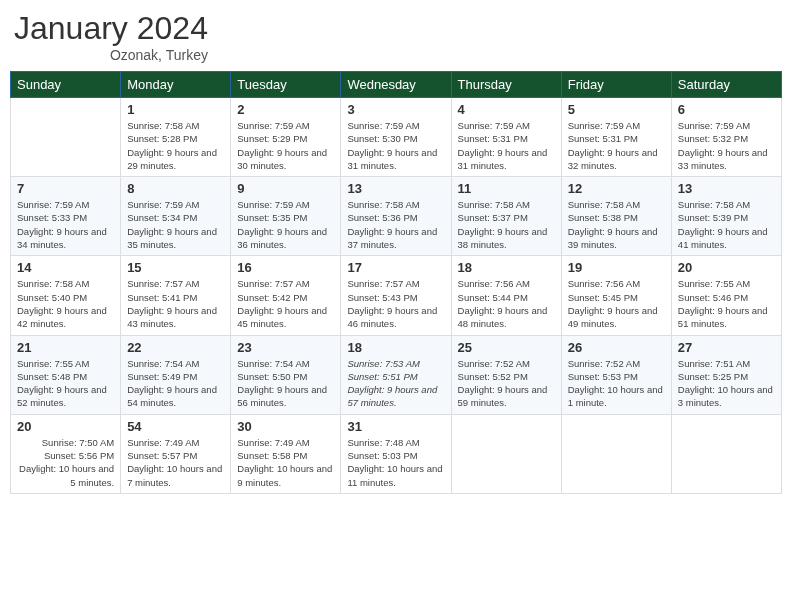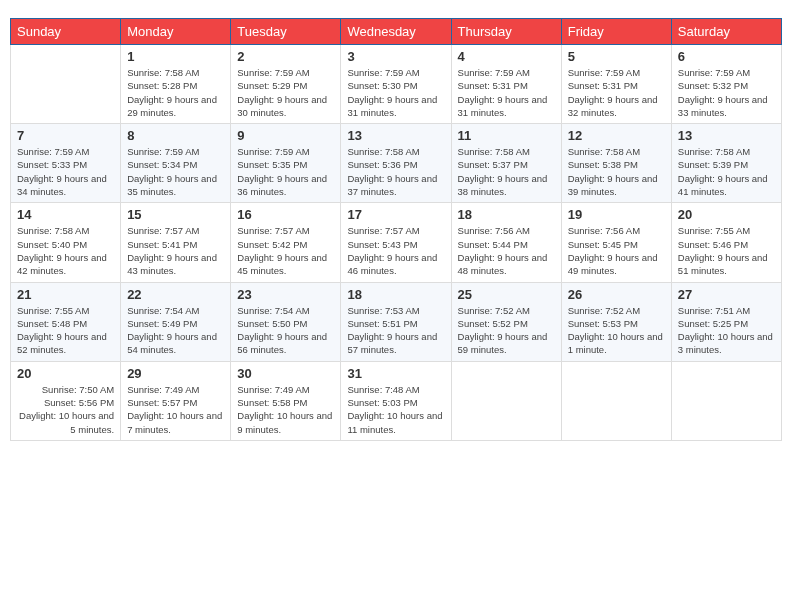--- a/index.html
+++ b/index.html
@@ -52,21 +52,21 @@
     .subtitle {
       font-size: 14px;
       color: #555;
     }
     .calendar {
       width: 100%;
       border-collapse: collapse;
       border: 1px solid #ccc;
     }
     .calendar th {
-      background-color: #ef4444;
+      background-color: #14532d;
       color: #fff;
       text-align: left;
       padding: 5px 6px;
       font-size: 13px;
       font-weight: normal;
       border: 1px solid #2563a0;
     }
     .calendar td {
       vertical-align: top;
       padding: 4px 6px;
@@ -90,20 +90,24 @@
       line-height: 1.4;
     }
     .empty-cell {
       background: #fff !important;
     }
   </style>
 </head>
 <body>
 
 <div class="header">
+  <div class="title-block">
+    <div class="month-title">January 2024</div>
+    <div class="subtitle">Ozonak, Turkey</div>
+  </div>
 </div>
 
 <table class="calendar">
   <thead>
     <tr>
       <th>Sunday</th>
       <th>Monday</th>
       <th>Tuesday</th>
       <th>Wednesday</th>
       <th>Thursday</th>
@@ -253,21 +257,21 @@
 Daylight: 9 hours and 54 minutes.</div>
         </td>
         <td>
           <div class="day-num">23</div>
           <div class="day-info" style="white-space: pre-line;">Sunrise: 7:54 AM
 Sunset: 5:50 PM
 Daylight: 9 hours and 56 minutes.</div>
         </td>
         <td>
           <div class="day-num">18</div>
-          <div class="day-info" style="white-space: pre-line;">Sunrise: 7:53 AM
+          <div class="day-info" style="white-space: pre-line; font-style: italic;">Sunrise: 7:53 AM
 Sunset: 5:51 PM
 Daylight: 9 hours and 57 minutes.</div>
         </td>
         <td>
           <div class="day-num">25</div>
           <div class="day-info" style="white-space: pre-line;">Sunrise: 7:52 AM
 Sunset: 5:52 PM
 Daylight: 9 hours and 59 minutes.</div>
         </td>
         <td>
@@ -284,21 +288,21 @@
         </td>
       </tr>
       <tr>
         <td>
           <div class="day-num">20</div>
           <div class="day-info" style="white-space: pre-line; text-align: right;">Sunrise: 7:50 AM
 Sunset: 5:56 PM
 Daylight: 10 hours and 5 minutes.</div>
         </td>
         <td>
-          <div class="day-num">29</div>
+          <div class="day-num">54</div>
           <div class="day-info" style="white-space: pre-line;">Sunrise: 7:49 AM
 Sunset: 5:57 PM
 Daylight: 10 hours and 7 minutes.</div>
         </td>
         <td>
           <div class="day-num">30</div>
           <div class="day-info" style="white-space: pre-line;">Sunrise: 7:49 AM
 Sunset: 5:58 PM
 Daylight: 10 hours and 9 minutes.</div>
         </td>

